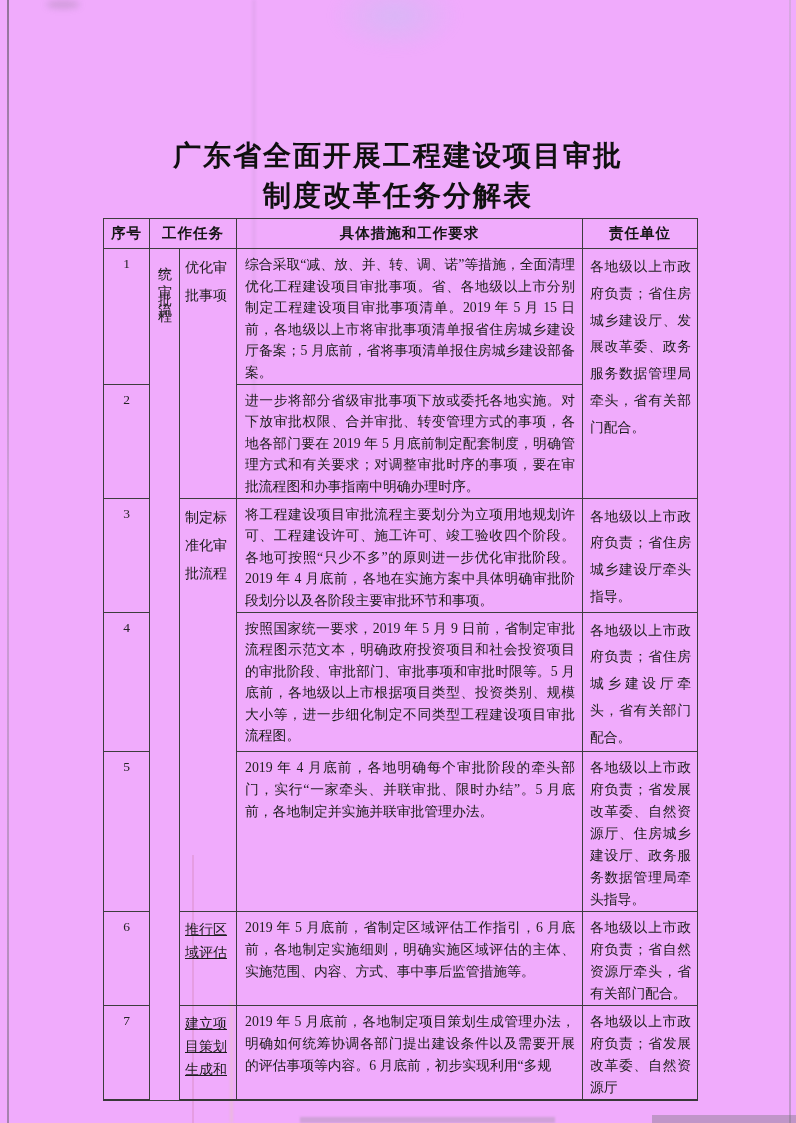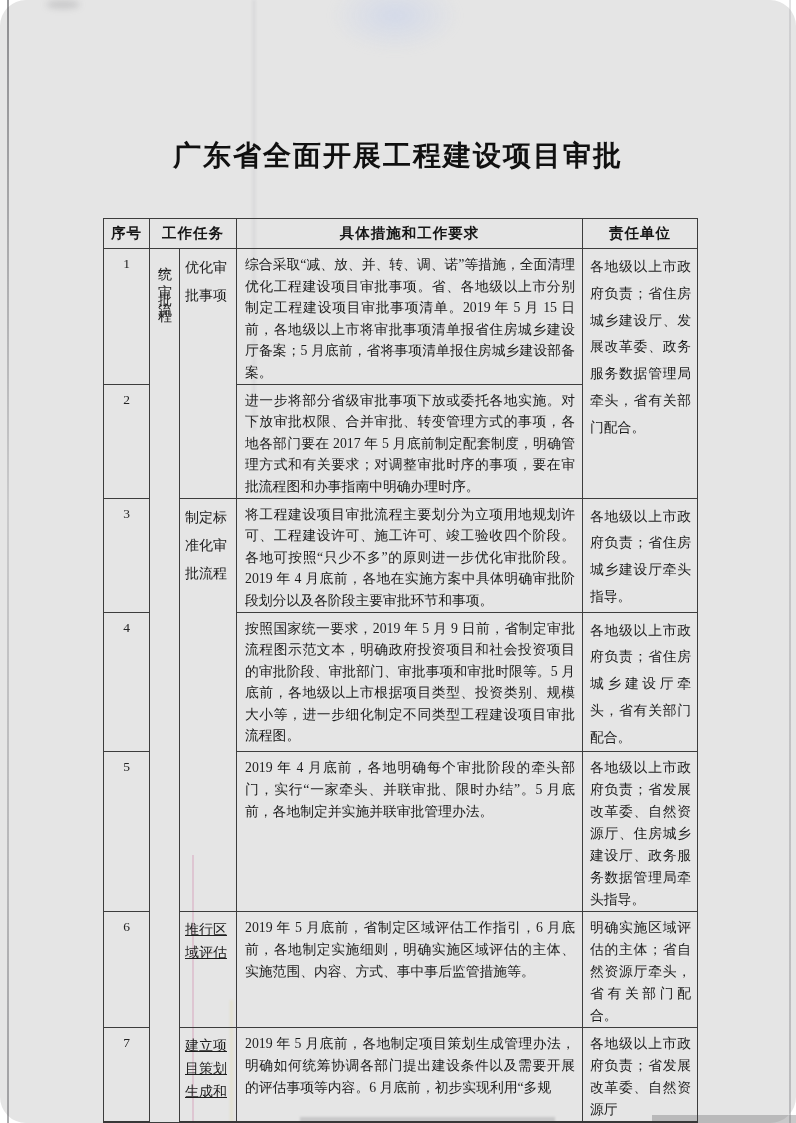--- a/index.html
+++ b/index.html
@@ -4,21 +4,21 @@
 <style>
   html,body{margin:0;padding:0;}
   body{
     width:796px;height:1123px;
     background:#ffffff;
     font-family:"Liberation Serif","DejaVu Serif",serif;
     color:#1f1f1f;
     position:relative;
     overflow:hidden;
   }
-  .page{position:absolute;inset:0;background:#e5e5e5;border-radius:26px;}
+  .page{position:absolute;inset:0;background:#f0abfc;}
 
   
   .doc-title{
     position:absolute;top:136px;left:0;width:100%;
     margin:0;text-align:center;
     font-family:"Liberation Serif","DejaVu Serif",serif;
     font-weight:bold;color:#101010;
   }
   .doc-title .tl{
     display:block;font-size:28px;line-height:40px;letter-spacing:2px;
@@ -129,20 +129,21 @@
   <div class="artifact a-gray-band"></div>
   <div class="artifact a-pink-line"></div>
   <div class="artifact a-yellow-line"></div>
   <div class="artifact a-blue-smudge"></div>
   <div class="artifact a-topleft-mark"></div>
   <div class="artifact a-bottom-1"></div>
   <div class="artifact a-bottom-2"></div>
 
   <h1 class="doc-title">
     <span class="tl">广东省全面开展工程建设项目审批</span>
+    <span class="tl">制度改革任务分解表</span>
   </h1>
 
   <table class="task-table">
     <colgroup>
       <col style="width:46px">
       <col style="width:30px">
       <col style="width:57px">
       <col style="width:346px">
       <col style="width:115px">
     </colgroup>
@@ -159,21 +160,21 @@
         <td class="serial">1</td>
         <td class="vgroup" rowspan="7">
           <div class="vtext">统一审批流程</div>
         </td>
         <td class="task" rowspan="2">优化审批事项</td>
         <td class="measures">综合采取“减、放、并、转、调、诺”等措施，全面清理优化工程建设项目审批事项。省、各地级以上市分别制定工程建设项目审批事项清单。2019 年 5 月 15 日前，各地级以上市将审批事项清单报省住房城乡建设厅备案；5 月底前，省将事项清单报住房城乡建设部备案。</td>
         <td class="unit wide" rowspan="2">各地级以上市政府负责；省住房城乡建设厅、发展改革委、政务服务数据管理局牵头，省有关部门配合。</td>
       </tr>
       <tr style="height:104px">
         <td class="serial">2</td>
-        <td class="measures">进一步将部分省级审批事项下放或委托各地实施。对下放审批权限、合并审批、转变管理方式的事项，各地各部门要在 2017 年 5 月底前制定配套制度，明确管理方式和有关要求；对调整审批时序的事项，要在审批流程图和办事指南中明确办理时序。</td>
+        <td class="measures">进一步将部分省级审批事项下放或委托各地实施。对下放审批权限、合并审批、转变管理方式的事项，各地各部门要在 2019 年 5 月底前制定配套制度，明确管理方式和有关要求；对调整审批时序的事项，要在审批流程图和办事指南中明确办理时序。</td>
       </tr>
       <tr style="height:110px">
         <td class="serial">3</td>
         <td class="task" rowspan="3">制定标准化审批流程</td>
         <td class="measures">将工程建设项目审批流程主要划分为立项用地规划许可、工程建设许可、施工许可、竣工验收四个阶段。各地可按照“只少不多”的原则进一步优化审批阶段。2019 年 4 月底前，各地在实施方案中具体明确审批阶段划分以及各阶段主要审批环节和事项。</td>
         <td class="unit wide">各地级以上市政府负责；省住房城乡建设厅牵头指导。</td>
       </tr>
       <tr style="height:130px">
         <td class="serial">4</td>
         <td class="measures">按照国家统一要求，2019 年 5 月 9 日前，省制定审批流程图示范文本，明确政府投资项目和社会投资项目的审批阶段、审批部门、审批事项和审批时限等。5 月底前，各地级以上市根据项目类型、投资类别、规模大小等，进一步细化制定不同类型工程建设项目审批流程图。</td>
@@ -181,21 +182,21 @@
       </tr>
       <tr style="height:130px">
         <td class="serial">5</td>
         <td class="measures">2019 年 4 月底前，各地明确每个审批阶段的牵头部门，实行“一家牵头、并联审批、限时办结”。5 月底前，各地制定并实施并联审批管理办法。</td>
         <td class="unit">各地级以上市政府负责；省发展改革委、自然资源厅、住房城乡建设厅、政务服务数据管理局牵头指导。</td>
       </tr>
       <tr style="height:80px">
         <td class="serial">6</td>
         <td class="task tight">推行区域评估</td>
         <td class="measures">2019 年 5 月底前，省制定区域评估工作指引，6 月底前，各地制定实施细则，明确实施区域评估的主体、实施范围、内容、方式、事中事后监管措施等。</td>
-        <td class="unit">明确实施区域评估的主体；省自然资源厅牵头，省有关部门配合。</td>
+        <td class="unit">各地级以上市政府负责；省自然资源厅牵头，省有关部门配合。</td>
       </tr>
       <tr style="height:69px" class="r-last">
         <td class="serial">7</td>
         <td class="task tight">建立项目策划生成和</td>
         <td class="measures">2019 年 5 月底前，各地制定项目策划生成管理办法，明确如何统筹协调各部门提出建设条件以及需要开展的评估事项等内容。6 月底前，初步实现利用“多规</td>
         <td class="unit">各地级以上市政府负责；省发展改革委、自然资源厅</td>
       </tr>
     </tbody>
   </table>
 

